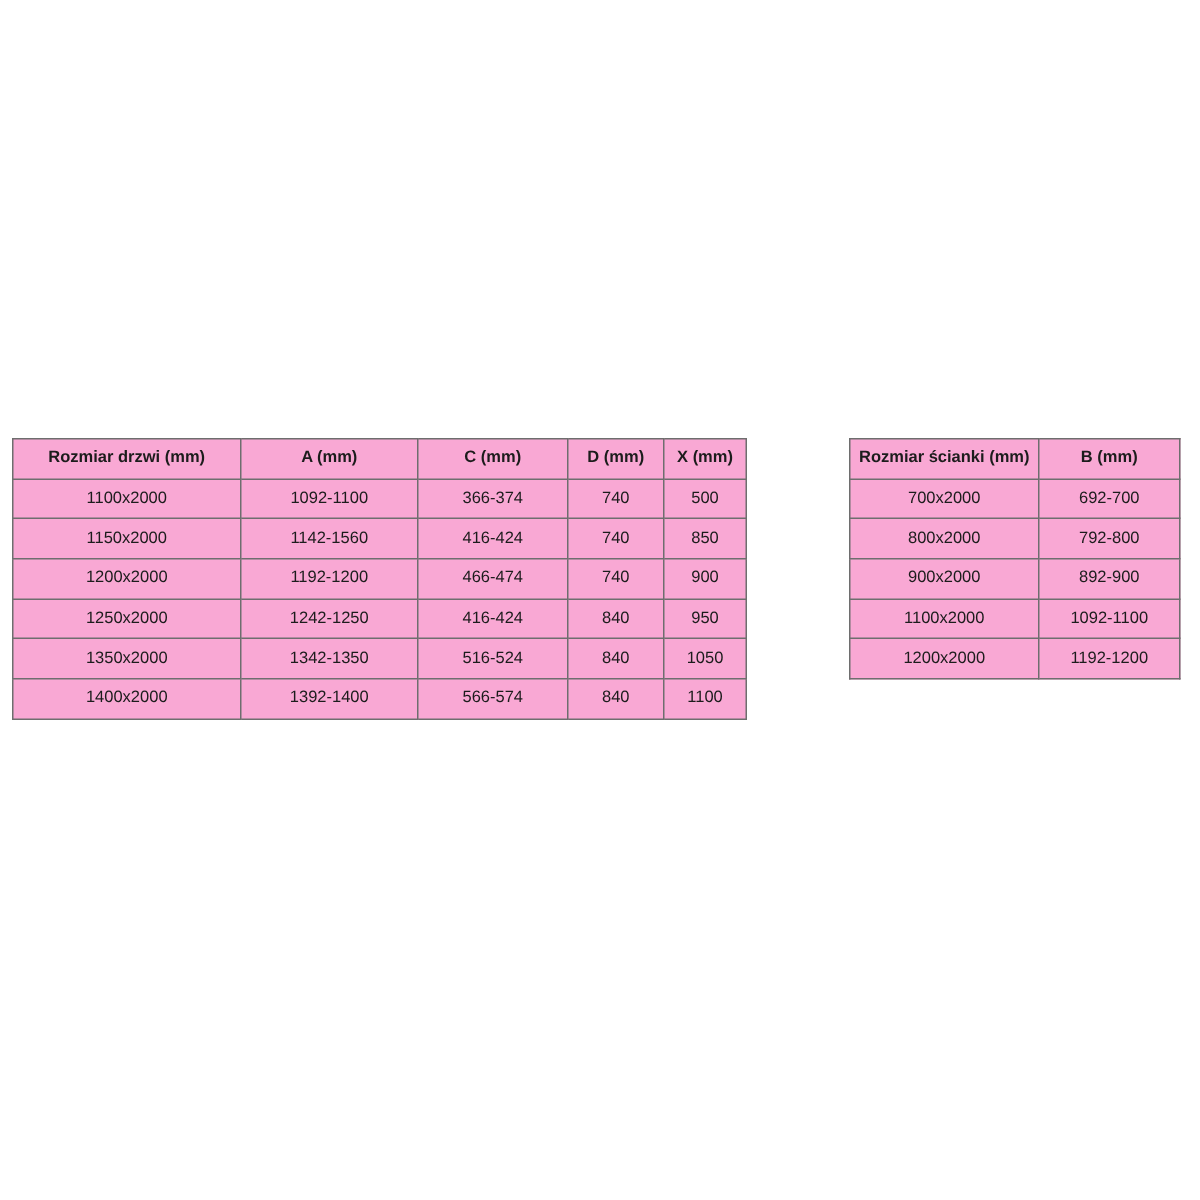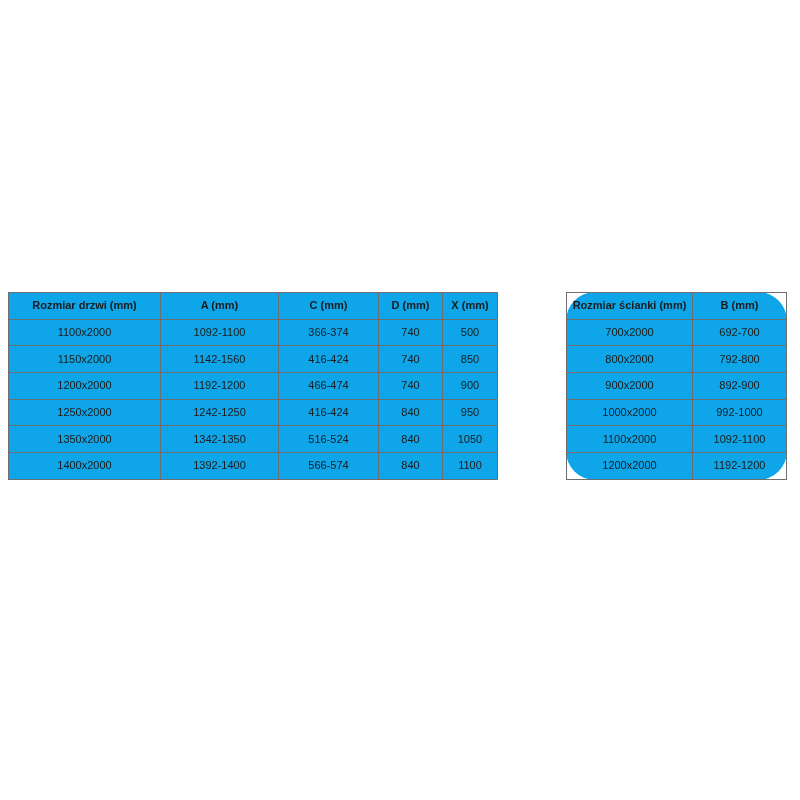--- a/index.html
+++ b/index.html
@@ -11,21 +11,21 @@
     position: relative;
     width: 800px;
     height: 800px;
     font-family: "Liberation Sans", sans-serif;
     color: #1c1c1c;
   }
   table.spec-table {
     position: absolute;
     border-collapse: collapse;
     table-layout: fixed;
-    background: #0ea5e9;
+    background: #f9a8d4;
   }
   table.spec-table th,
   table.spec-table td {
     border: 1px solid #6e6e6e;
     text-align: center;
     vertical-align: middle;
     padding: 0 2px;
     font-size: 11px;
     line-height: 1;
     height: 25.7px;
@@ -37,21 +37,20 @@
   }
   #doors-table {
     left: 8px;
     top: 292px;
     width: 489px;
   }
   #walls-table {
     left: 566px;
     top: 292px;
     width: 220px;
-    border-radius: 29px;
   }
 </style>
 </head>
 <body>
 
 <table id="doors-table" class="spec-table">
   <colgroup>
     <col style="width:152px">
     <col style="width:118px">
     <col style="width:100px">
@@ -131,24 +130,20 @@
     </tr>
     <tr>
       <td>800x2000</td>
       <td>792-800</td>
     </tr>
     <tr>
       <td>900x2000</td>
       <td>892-900</td>
     </tr>
     <tr>
-      <td>1000x2000</td>
-      <td>992-1000</td>
-    </tr>
-    <tr>
       <td>1100x2000</td>
       <td>1092-1100</td>
     </tr>
     <tr>
       <td>1200x2000</td>
       <td>1192-1200</td>
     </tr>
   </tbody>
 </table>
 

